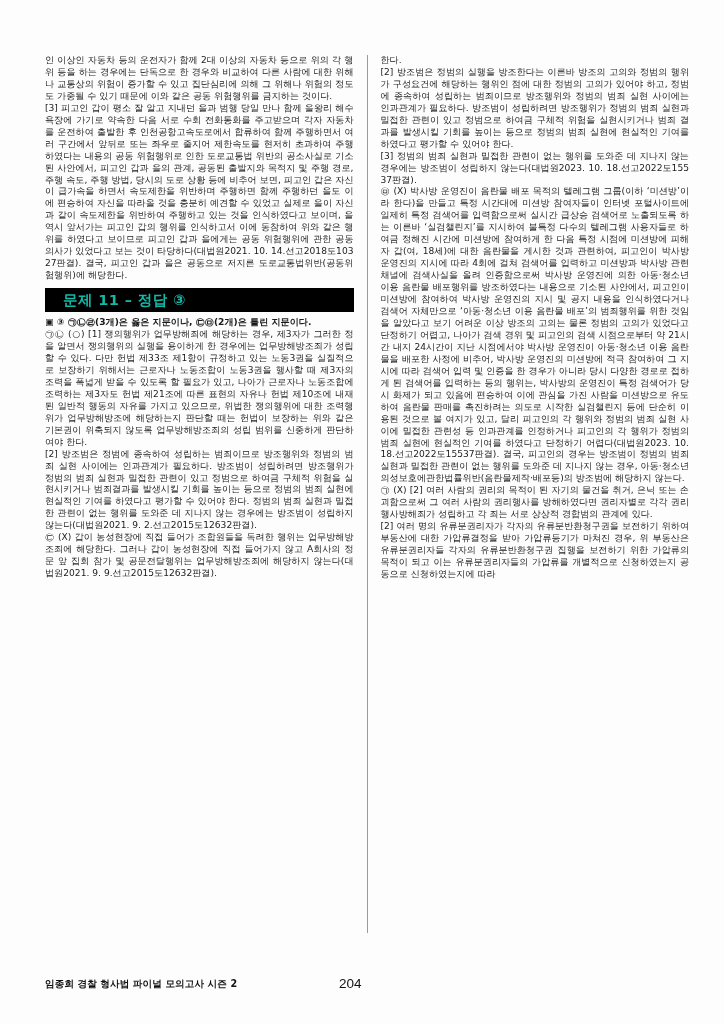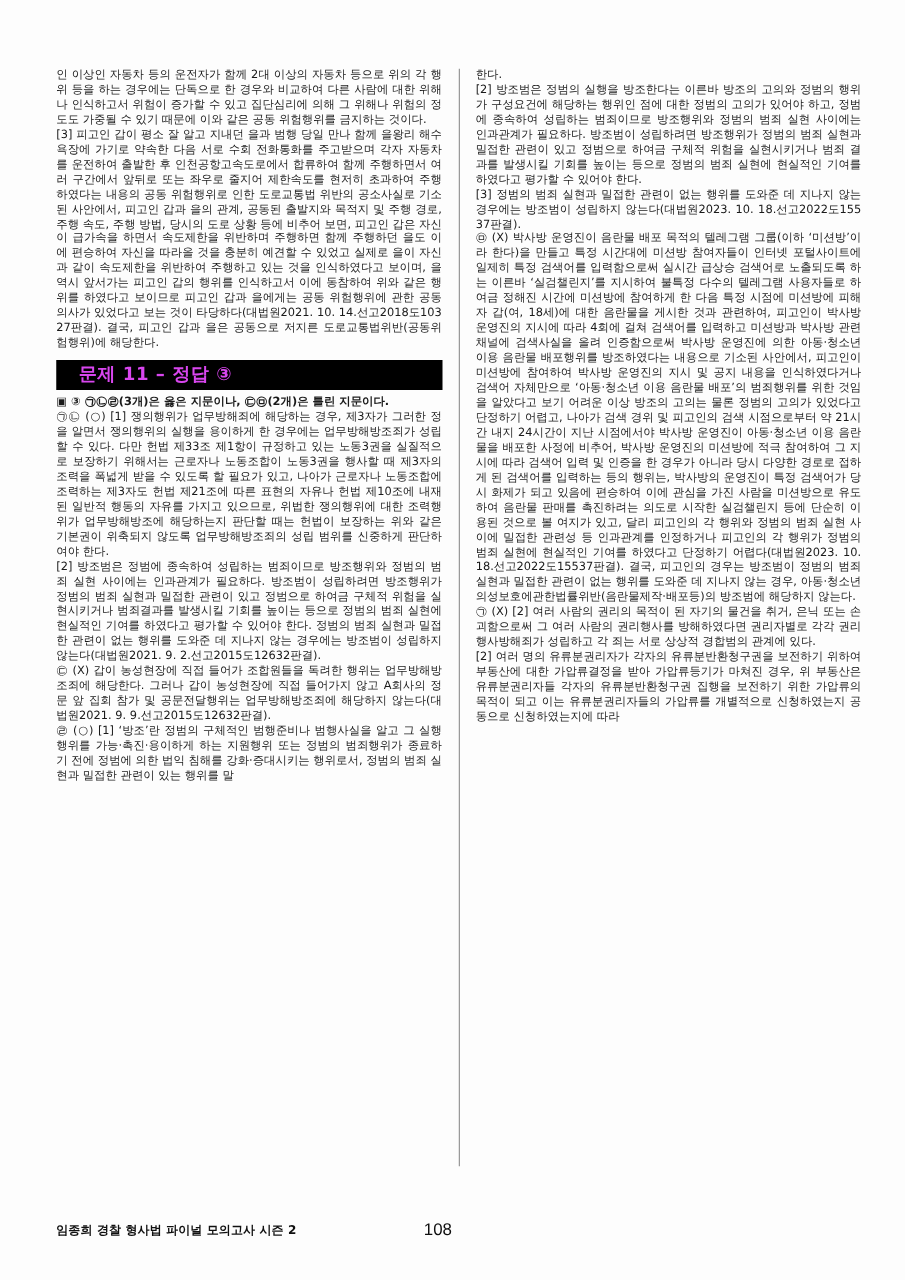--- a/index.html
+++ b/index.html
@@ -56,21 +56,21 @@
     line-height: 11.95px;
     text-align: justify;
     text-justify: inter-character;
     letter-spacing: 0.02px;
     word-break: break-all;
     font-weight: 500;
   }
   p.para.bold { font-weight: 700; }
   .section-header {
     background: #000000;
-    color: #d946ef;
+    color: #14b8a6;
     font-weight: 700;
     font-size: 14.5px;
     line-height: 24px;
     height: 24px;
     padding: 0 12px 0 18px;
     margin: 6px 0 5px 0;
     letter-spacing: 0.4px;
     box-sizing: border-box;
     width: 100%;
   }
@@ -102,41 +102,40 @@
   }
 </style>
 </head>
 <body>
 
 <div class="page">
   <div class="page-body">
     <div class="columns">
 
       <div class="col col-left">
-        <p class="para">인 이상인 자동차 등의 운전자가 함께 2대 이상의 자동차 등으로 위의 각 행위 등을 하는 경우에는 단독으로 한 경우와 비교하여 다른 사람에 대한 위해나 인식하고서 위험이 증가할 수 있고 집단심리에 의해 그 위해나 위험의 정도도 가중될 수 있기 때문에 이와 같은 공동 위험행위를 금지하는 것이다.</p>
+        <p class="para">인 이상인 자동차 등의 운전자가 함께 2대 이상의 자동차 등으로 위의 각 행위 등을 하는 경우에는 단독으로 한 경우와 비교하여 다른 사람에 대한 위해나 교통상의 위험이 증가할 수 있고 집단심리에 의해 그 위해나 위험의 정도도 가중될 수 있기 때문에 이와 같은 공동 위험행위를 금지하는 것이다.</p>
         <p class="para">[3] 피고인 갑이 평소 잘 알고 지내던 을과 범행 당일 만나 함께 을왕리 해수욕장에 가기로 약속한 다음 서로 수회 전화통화를 주고받으며 각자 자동차를 운전하여 출발한 후 인천공항고속도로에서 합류하여 함께 주행하면서 여러 구간에서 앞뒤로 또는 좌우로 줄지어 제한속도를 현저히 초과하여 주행하였다는 내용의 공동 위험행위로 인한 도로교통법 위반의 공소사실로 기소된 사안에서, 피고인 갑과 을의 관계, 공동된 출발지와 목적지 및 주행 경로, 주행 속도, 주행 방법, 당시의 도로 상황 등에 비추어 보면, 피고인 갑은 자신이 급가속을 하면서 속도제한을 위반하며 주행하면 함께 주행하던 을도 이에 편승하여 자신을 따라올 것을 충분히 예견할 수 있었고 실제로 을이 자신과 같이 속도제한을 위반하여 주행하고 있는 것을 인식하였다고 보이며, 을 역시 앞서가는 피고인 갑의 행위를 인식하고서 이에 동참하여 위와 같은 행위를 하였다고 보이므로 피고인 갑과 을에게는 공동 위험행위에 관한 공동의사가 있었다고 보는 것이 타당하다(대법원2021. 10. 14.선고2018도10327판결). 결국, 피고인 갑과 을은 공동으로 저지른 도로교통법위반(공동위험행위)에 해당한다.</p>
         <div class="section-header">문제 11 – 정답 ③</div>
         <p class="para bold">▣ ③ ㉠㉡㉣(3개)은 옳은 지문이나, ㉢㉤(2개)은 틀린 지문이다.</p>
         <p class="para">㉠㉡ (○) [1] 쟁의행위가 업무방해죄에 해당하는 경우, 제3자가 그러한 정을 알면서 쟁의행위의 실행을 용이하게 한 경우에는 업무방해방조죄가 성립할 수 있다. 다만 헌법 제33조 제1항이 규정하고 있는 노동3권을 실질적으로 보장하기 위해서는 근로자나 노동조합이 노동3권을 행사할 때 제3자의 조력을 폭넓게 받을 수 있도록 할 필요가 있고, 나아가 근로자나 노동조합에 조력하는 제3자도 헌법 제21조에 따른 표현의 자유나 헌법 제10조에 내재된 일반적 행동의 자유를 가지고 있으므로, 위법한 쟁의행위에 대한 조력행위가 업무방해방조에 해당하는지 판단할 때는 헌법이 보장하는 위와 같은 기본권이 위축되지 않도록 업무방해방조죄의 성립 범위를 신중하게 판단하여야 한다.</p>
         <p class="para">[2] 방조범은 정범에 종속하여 성립하는 범죄이므로 방조행위와 정범의 범죄 실현 사이에는 인과관계가 필요하다. 방조범이 성립하려면 방조행위가 정범의 범죄 실현과 밀접한 관련이 있고 정범으로 하여금 구체적 위험을 실현시키거나 범죄결과를 발생시킬 기회를 높이는 등으로 정범의 범죄 실현에 현실적인 기여를 하였다고 평가할 수 있어야 한다. 정범의 범죄 실현과 밀접한 관련이 없는 행위를 도와준 데 지나지 않는 경우에는 방조범이 성립하지 않는다(대법원2021. 9. 2.선고2015도12632판결).</p>
         <p class="para">㉢ (X) 갑이 농성현장에 직접 들어가 조합원들을 독려한 행위는 업무방해방조죄에 해당한다. 그러나 갑이 농성현장에 직접 들어가지 않고 A회사의 정문 앞 집회 참가 및 공문전달행위는 업무방해방조죄에 해당하지 않는다(대법원2021. 9. 9.선고2015도12632판결).</p>
-        <p class="para">㉣ (○) [1] ‘방조’란 정범의 구체적인 범행준비나 범행사실을 알고 그 실행행위를 가능·촉진·용이하게 하는 지원행위 또는 정범의 범죄행위가 종료하기 전에 정범에 의한 법익 침해를 강화·증대시키는 행위로서, 정범의 범죄 실현과 밀접한 관련이 있는 행위를 말</p>
       </div>
 
       <div class="col-divider"></div>
 
       <div class="col col-right">
         <p class="para">한다.</p>
         <p class="para">[2] 방조범은 정범의 실행을 방조한다는 이른바 방조의 고의와 정범의 행위가 구성요건에 해당하는 행위인 점에 대한 정범의 고의가 있어야 하고, 정범에 종속하여 성립하는 범죄이므로 방조행위와 정범의 범죄 실현 사이에는 인과관계가 필요하다. 방조범이 성립하려면 방조행위가 정범의 범죄 실현과 밀접한 관련이 있고 정범으로 하여금 구체적 위험을 실현시키거나 범죄 결과를 발생시킬 기회를 높이는 등으로 정범의 범죄 실현에 현실적인 기여를 하였다고 평가할 수 있어야 한다.</p>
         <p class="para">[3] 정범의 범죄 실현과 밀접한 관련이 없는 행위를 도와준 데 지나지 않는 경우에는 방조범이 성립하지 않는다(대법원2023. 10. 18.선고2022도15537판결).</p>
         <p class="para">㉤ (X) 박사방 운영진이 음란물 배포 목적의 텔레그램 그룹(이하 ‘미션방’이라 한다)을 만들고 특정 시간대에 미션방 참여자들이 인터넷 포털사이트에 일제히 특정 검색어를 입력함으로써 실시간 급상승 검색어로 노출되도록 하는 이른바 ‘실검챌린지’를 지시하여 불특정 다수의 텔레그램 사용자들로 하여금 정해진 시간에 미션방에 참여하게 한 다음 특정 시점에 미션방에 피해자 갑(여, 18세)에 대한 음란물을 게시한 것과 관련하여, 피고인이 박사방 운영진의 지시에 따라 4회에 걸쳐 검색어를 입력하고 미션방과 박사방 관련 채널에 검색사실을 올려 인증함으로써 박사방 운영진에 의한 아동·청소년 이용 음란물 배포행위를 방조하였다는 내용으로 기소된 사안에서, 피고인이 미션방에 참여하여 박사방 운영진의 지시 및 공지 내용을 인식하였다거나 검색어 자체만으로 ‘아동·청소년 이용 음란물 배포’의 범죄행위를 위한 것임을 알았다고 보기 어려운 이상 방조의 고의는 물론 정범의 고의가 있었다고 단정하기 어렵고, 나아가 검색 경위 및 피고인의 검색 시점으로부터 약 21시간 내지 24시간이 지난 시점에서야 박사방 운영진이 아동·청소년 이용 음란물을 배포한 사정에 비추어, 박사방 운영진의 미션방에 적극 참여하여 그 지시에 따라 검색어 입력 및 인증을 한 경우가 아니라 당시 다양한 경로로 접하게 된 검색어를 입력하는 등의 행위는, 박사방의 운영진이 특정 검색어가 당시 화제가 되고 있음에 편승하여 이에 관심을 가진 사람을 미션방으로 유도하여 음란물 판매를 촉진하려는 의도로 시작한 실검챌린지 등에 단순히 이용된 것으로 볼 여지가 있고, 달리 피고인의 각 행위와 정범의 범죄 실현 사이에 밀접한 관련성 등 인과관계를 인정하거나 피고인의 각 행위가 정범의 범죄 실현에 현실적인 기여를 하였다고 단정하기 어렵다(대법원2023. 10. 18.선고2022도15537판결). 결국, 피고인의 경우는 방조범이 정범의 범죄 실현과 밀접한 관련이 없는 행위를 도와준 데 지나지 않는 경우, 아동·청소년의성보호에관한법률위반(음란물제작·배포등)의 방조범에 해당하지 않는다.</p>
         <p class="para">㉠ (X) [2] 여러 사람의 권리의 목적이 된 자기의 물건을 취거, 은닉 또는 손괴함으로써 그 여러 사람의 권리행사를 방해하였다면 권리자별로 각각 권리행사방해죄가 성립하고 각 죄는 서로 상상적 경합범의 관계에 있다.</p>
         <p class="para">[2] 여러 명의 유류분권리자가 각자의 유류분반환청구권을 보전하기 위하여 부동산에 대한 가압류결정을 받아 가압류등기가 마쳐진 경우, 위 부동산은 유류분권리자들 각자의 유류분반환청구권 집행을 보전하기 위한 가압류의 목적이 되고 이는 유류분권리자들의 가압류를 개별적으로 신청하였는지 공동으로 신청하였는지에 따라</p>
       </div>
 
     </div>
   </div>
 
   <div class="footer">
     <div class="footer-title">임종희 경찰 형사법 파이널 모의고사 시즌 2</div>
-    <div class="footer-page">108</div>
+    <div class="footer-page">204</div>
   </div>
 </div>
 
 </body></html>

